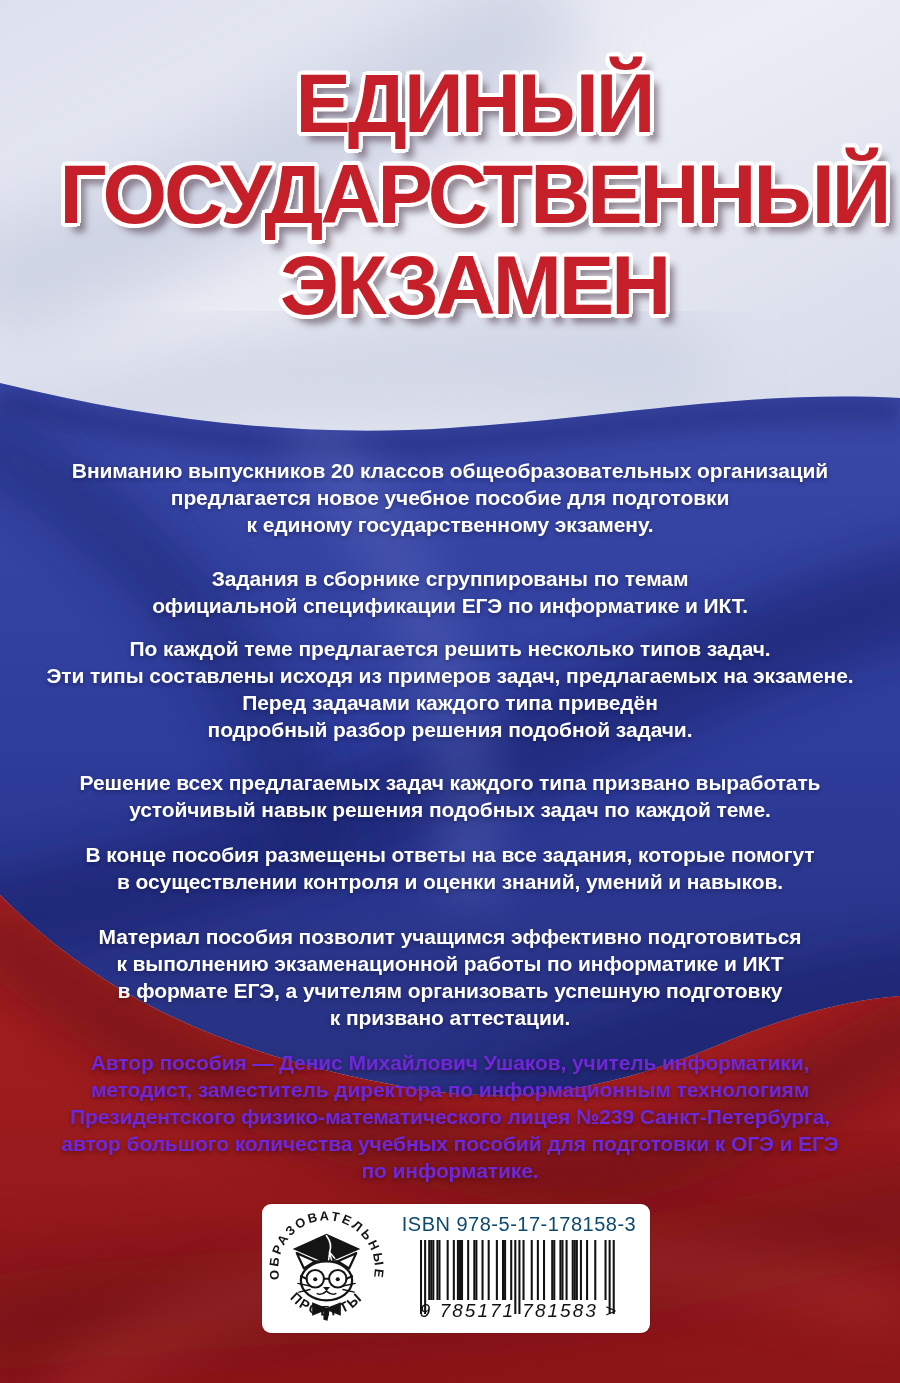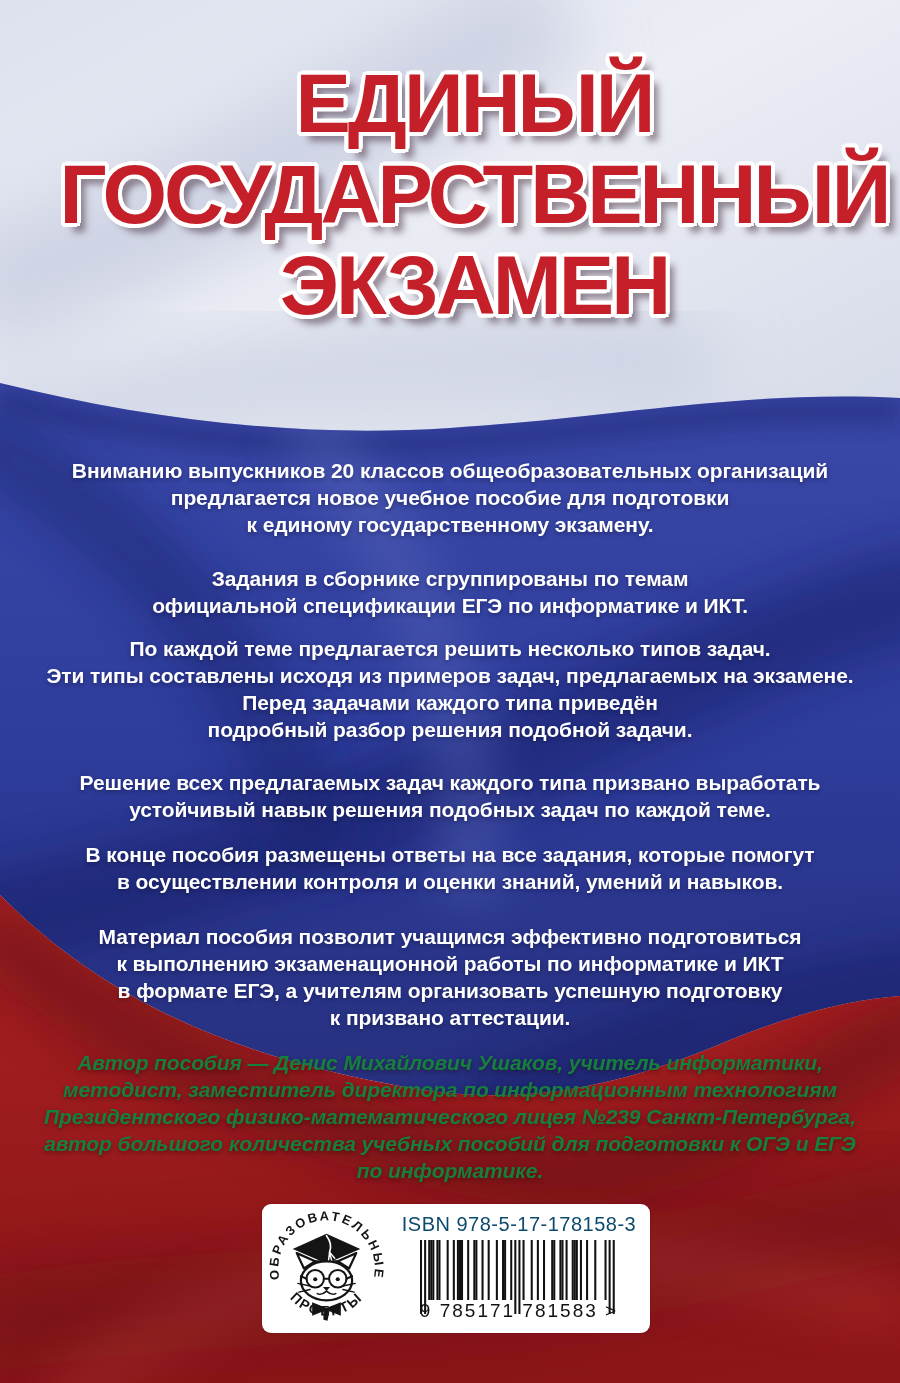--- a/index.html
+++ b/index.html
@@ -13,31 +13,31 @@
          text-shadow:
            -4px 0 0 #fff, 4px 0 0 #fff, 0 -4px 0 #fff, 0 4px 0 #fff,
            -3px -3px 0 #fff, 3px -3px 0 #fff, -3px 3px 0 #fff, 3px 3px 0 #fff,
            -4px 2px 0 #fff, 4px -2px 0 #fff, 2px -4px 0 #fff, -2px 4px 0 #fff,
            8px 9px 7px rgba(55,30,45,.5);}
   .title div{white-space:nowrap;padding-left:48px;}
 
   .para{position:absolute;left:0;width:100%;text-align:center;color:#ffffff;
         font-weight:bold;font-size:21px;line-height:27px;white-space:pre-line;
         letter-spacing:-0.1px;text-shadow:0 2px 4px rgba(0,0,30,.35);}
-  .author{color:#15803d;text-shadow:0 2px 4px rgba(40,0,0,.45);font-style:italic;}
+  .author{color:#6d28d9;text-shadow:0 2px 4px rgba(40,0,0,.45);}
 
   .pub-label{position:absolute;left:262px;top:1204px;width:388px;height:129px;
              background:#ffffff;border-radius:9px;box-shadow:0 0 0 1px rgba(0,0,0,.08);}
   .logo{position:absolute;left:3px;top:3px;width:123px;height:123px;}
   .isbn-area{position:absolute;left:134px;top:9px;right:8px;text-align:center;}
   .isbn-text{font-size:20px;color:#0c4a6e;letter-spacing:.5px;white-space:nowrap;}
   .barcode-wrap{position:relative;margin-top:4px;height:94px;}
   .barcode-svg{display:block;margin:0 auto;}
   .barcode-digits{position:relative;margin-top:-16px;font-size:19px;color:#111;
-                  letter-spacing:2px;white-space:nowrap;}
+                  letter-spacing:2px;white-space:nowrap;font-style:italic;}
 </style>
 </head>
 <body>
 
 <div class="cover">
 
   <svg class="bg" viewBox="0 0 900 1383" preserveAspectRatio="none" aria-hidden="true">
     <defs>
       <linearGradient id="gW" x1="0" y1="0" x2="1" y2="1">
         <stop offset="0" stop-color="#dde1ee"></stop>

